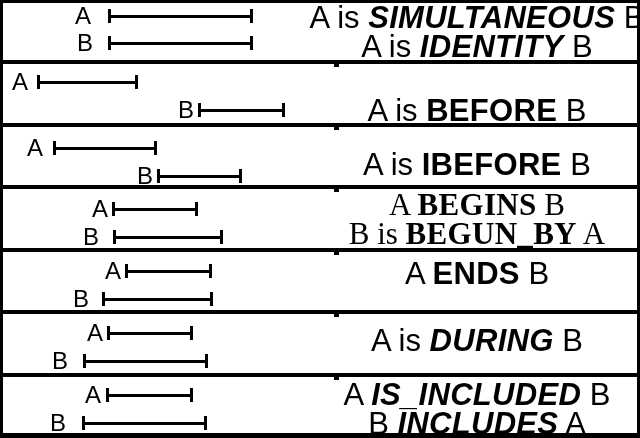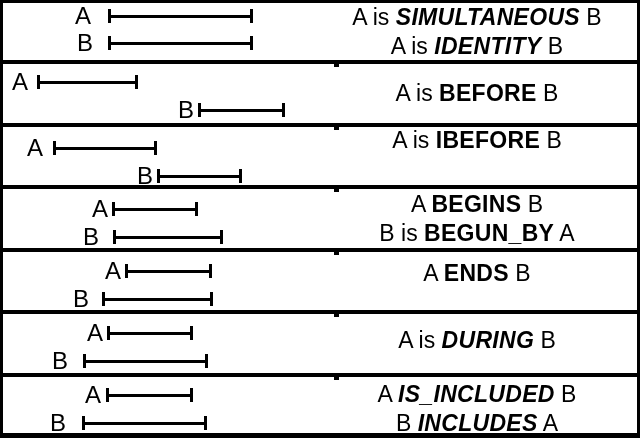--- a/index.html
+++ b/index.html
@@ -28,21 +28,21 @@
   }
   .bar::before{
     content:"";position:absolute;left:0;right:0;top:5.5px;height:3px;background:#000;
   }
   .ivlabel{
     position:absolute;font-size:24px;line-height:28px;white-space:pre;
   }
   .txt{
     position:absolute;left:318px;width:312px;
     display:flex;flex-direction:column;justify-content:center;align-items:center;
-    text-align:left;font-size:23px;line-height:29px;
+    text-align:left;font-size:31px;line-height:29px;
   }
   .tline{white-space:pre;}
   .tline span{white-space:pre;}
   .rel{font-weight:bold;letter-spacing:0.3px;}
   .rel.it{font-style:italic;}
 </style>
 </head>
 <body>
 
 <div class="table">
@@ -59,47 +59,47 @@
   </div>
   <div class="divider" style="top: 57px;">
       <div class="stub"></div>
     </div>
 
   <div class="rowgroup">
     <span class="ivlabel" style="left: 9px; top: 65px;">A</span>
     <div class="bar" style="left: 34px; width: 101px; top: 72px;"></div>
     <span class="ivlabel" style="left: 175px; top: 93px;">B</span>
     <div class="bar" style="left: 195px; width: 87px; top: 100px;"></div>
-    <div class="txt" style="top: 61px; height: 59px;">
+    <div class="txt" style="top: 78px; height: 59px;">
       <div class="tline"><span>A is </span><span class="rel">BEFORE</span><span> B</span></div>
     </div>
   </div>
   <div class="divider" style="top: 120px;">
       <div class="stub"></div>
     </div>
 
   <div class="rowgroup">
     <span class="ivlabel" style="left: 24px; top: 131px;">A</span>
     <div class="bar" style="left: 50px; width: 104px; top: 138px;"></div>
     <span class="ivlabel" style="left: 134px; top: 159px;">B</span>
     <div class="bar" style="left: 154px; width: 85px; top: 166px;"></div>
-    <div class="txt" style="top: 108px; height: 58px;">
+    <div class="txt" style="top: 132px; height: 58px;">
       <div class="tline"><span>A is </span><span class="rel">IBEFORE</span><span> B</span></div>
     </div>
   </div>
   <div class="divider" style="top: 182px;">
       <div class="stub"></div>
     </div>
 
   <div class="rowgroup">
     <span class="ivlabel" style="left: 89px; top: 192px;">A</span>
     <div class="bar" style="left: 109px; width: 86px; top: 199px;"></div>
     <span class="ivlabel" style="left: 80px; top: 220px;">B</span>
     <div class="bar" style="left: 110px; width: 110px; top: 227px;"></div>
-    <div class="txt" style="top: 186px; height: 59px;">
+    <div class="txt" style="top: 186px; height: 59px; font-family: Liberation Serif, serif;">
       <div class="tline"><span>A </span><span class="rel">BEGINS</span><span> B</span></div>
       <div class="tline"><span>B is </span><span class="rel">BEGUN_BY</span><span> A</span></div>
     </div>
   </div>
   <div class="divider" style="top: 245px;">
       <div class="stub"></div>
     </div>
 
   <div class="rowgroup">
     <span class="ivlabel" style="left: 102px; top: 254px;">A</span>

